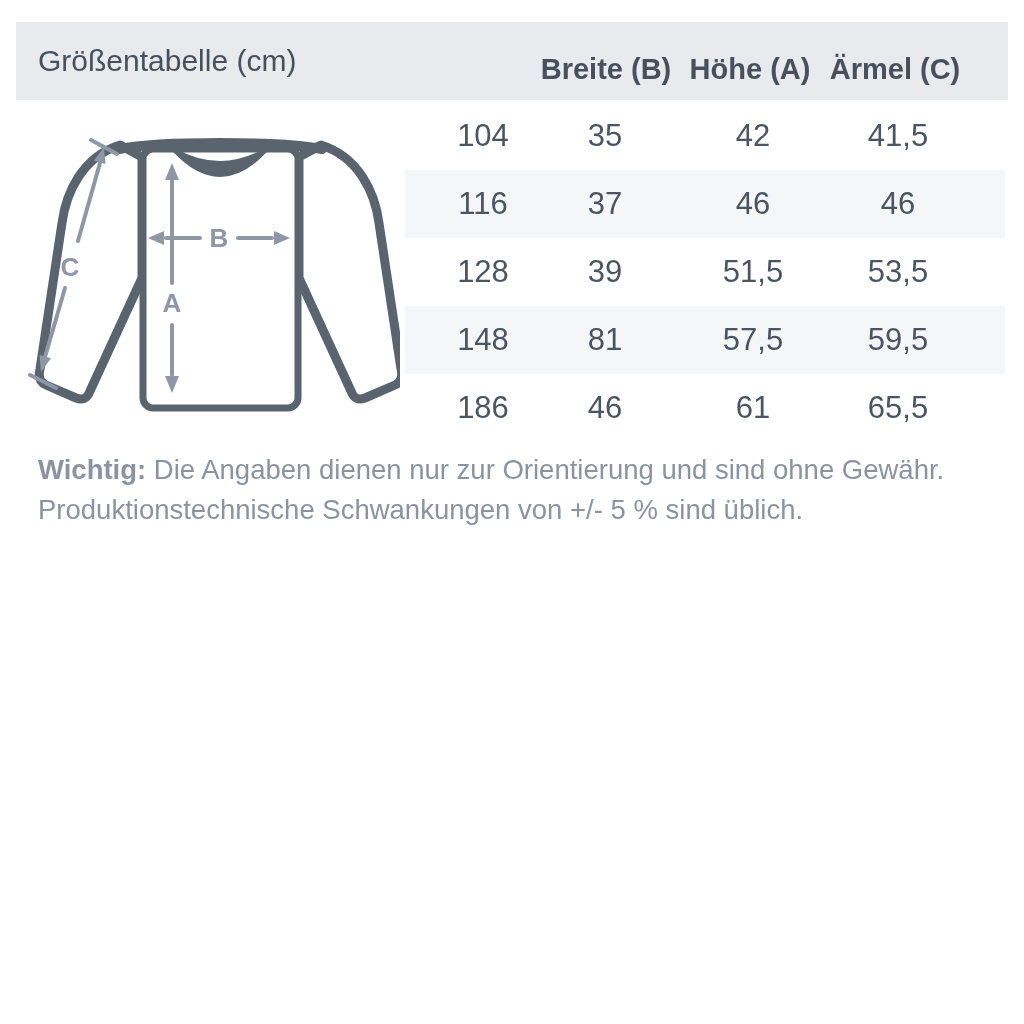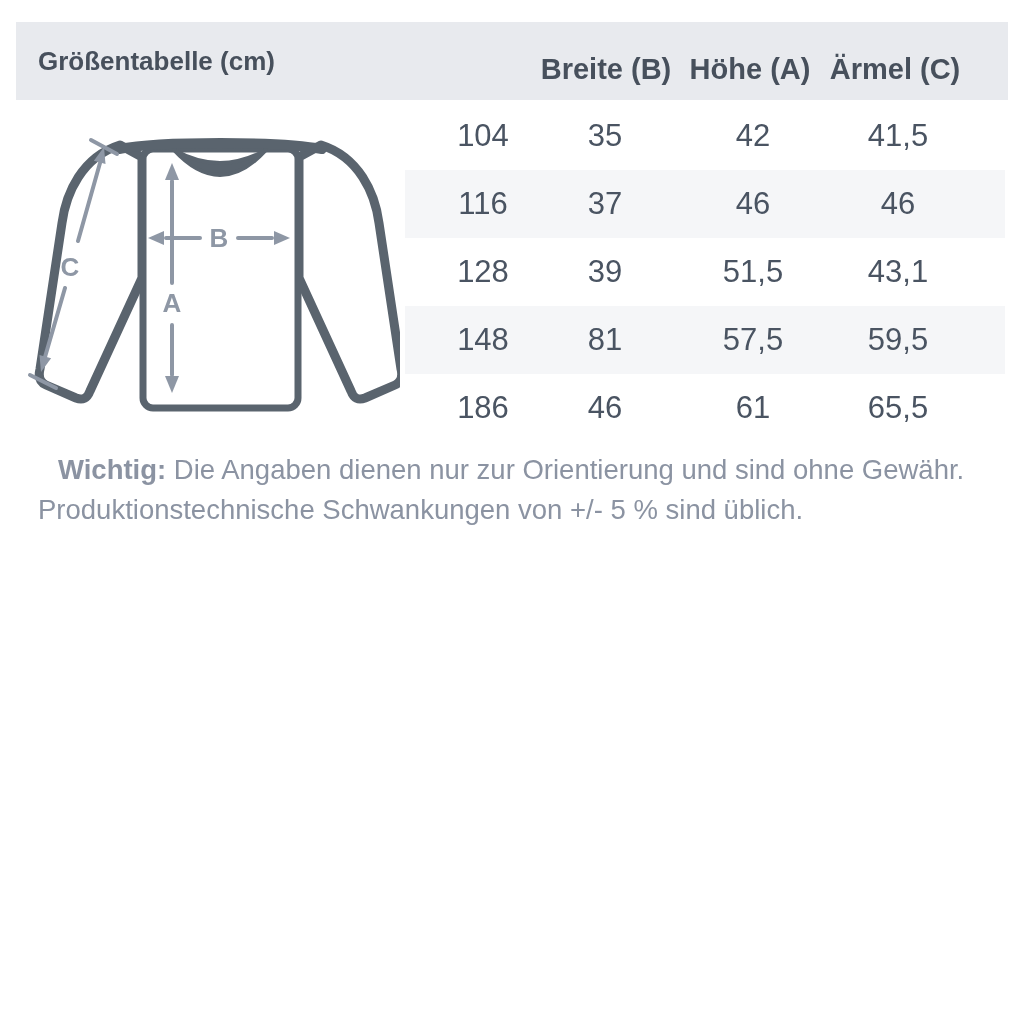--- a/index.html
+++ b/index.html
@@ -11,21 +11,21 @@
     width:1024px;height:1024px;position:relative;overflow:hidden;
     background:var(--bg);
     font-family:"Liberation Sans","DejaVu Sans",sans-serif;
   }
   .header-band{
     position:absolute;left:16px;top:22px;width:992px;height:78px;
     background:var(--band);
   }
   .title{
     position:absolute;left:22px;top:0;height:78px;line-height:78px;
-    font-size:26px;font-weight:bold;color:var(--dark);white-space:nowrap;
+    font-size:30px;font-weight:normal;color:var(--dark);white-space:nowrap;
   }
   .col-head{
     position:absolute;top:8px;height:78px;line-height:78px;
     font-size:29px;font-weight:bold;color:var(--dark);
     transform:translateX(-50%);white-space:nowrap;
   }
   .col-head.c1{left:590px;}
   .col-head.c2{left:734px;}
   .col-head.c3{left:879px;}
   .trow{position:absolute;left:0;width:897px;height:68px;padding-left:44px;}
@@ -36,21 +36,21 @@
   .trow.striped .stripe{display:block;}
   .trow .cell{
     position:absolute;top:0;height:68px;line-height:68px;
     transform:translateX(-50%);
     font-size:31px;color:var(--value);white-space:nowrap;
   }
   .note{
     position:absolute;left:38px;top:450px;width:950px;
     font-size:27.5px;line-height:39.5px;color:var(--note);
   }
-  .note b{font-weight:bold;color:var(--note);margin-left:20px;}
+  .note b{font-weight:bold;color:var(--note);}
   .sweater-svg{position:absolute;left:20px;top:135px;width:380px;height:300px;}
   .sw-fill{fill:#ffffff;stroke:var(--outline);stroke-width:9;stroke-linejoin:round;}
   .sw-body{fill:#ffffff;stroke:var(--outline);stroke-width:7;stroke-linejoin:round;}
   .sw-yoke{fill:none;stroke:var(--outline);stroke-width:10;stroke-linecap:round;}
   .sw-collar{fill:var(--outline);stroke:var(--outline);stroke-width:4;stroke-linejoin:round;}
   .dim{stroke:var(--arrow);stroke-width:4;fill:none;stroke-linecap:round;}
   .dim-head{fill:var(--arrow);stroke:none;}
   .dim-label{
     fill:var(--arrow);font-size:26px;font-weight:bold;
     font-family:"Liberation Sans","DejaVu Sans",sans-serif;
@@ -78,21 +78,21 @@
       <div class="stripe"></div>
       <span class="cell" style="left: 483px; text-align: center;">116</span>
       <span class="cell" style="left: 605px;">37</span>
       <span class="cell" style="left: 753px;">46</span>
       <span class="cell" style="left: 898px;">46</span>
     </div>
     <div class="trow" style="top: 238px;">
       <span class="cell" style="left: 483px;">128</span>
       <span class="cell" style="left: 605px;">39</span>
       <span class="cell" style="left: 753px;">51,5</span>
-      <span class="cell" style="left: 898px;">43,1</span>
+      <span class="cell" style="left: 898px;">53,5</span>
     </div>
     <div class="trow striped" style="top: 306px;">
       <div class="stripe"></div>
       <span class="cell" style="left: 483px;">148</span>
       <span class="cell" style="left: 605px;">81</span>
       <span class="cell" style="left: 753px;">57,5</span>
       <span class="cell" style="left: 898px;">59,5</span>
     </div>
     <div class="trow" style="top: 374px;">
       <span class="cell" style="left: 483px;">186</span>

